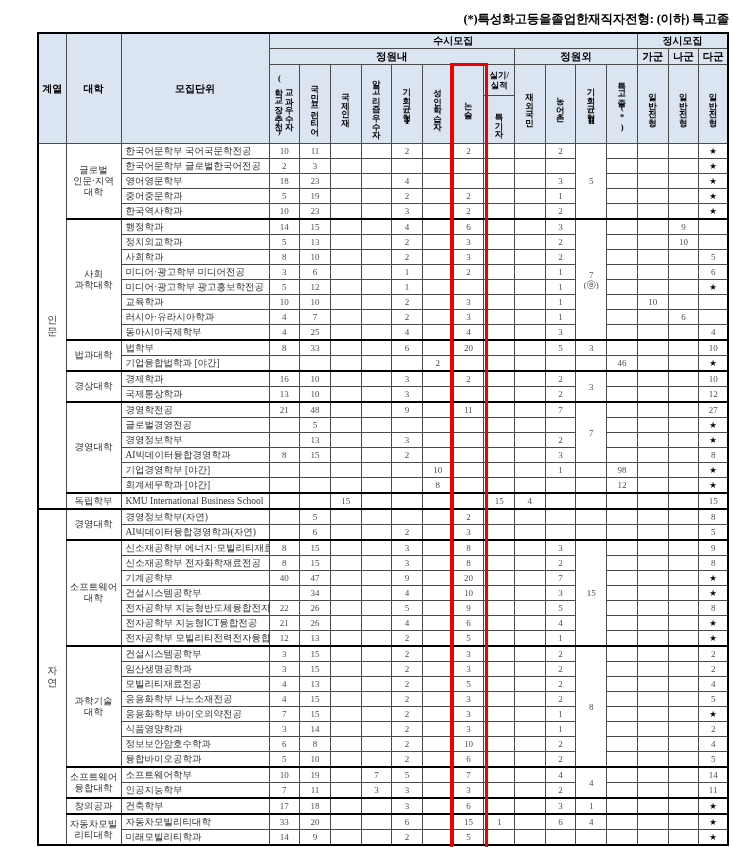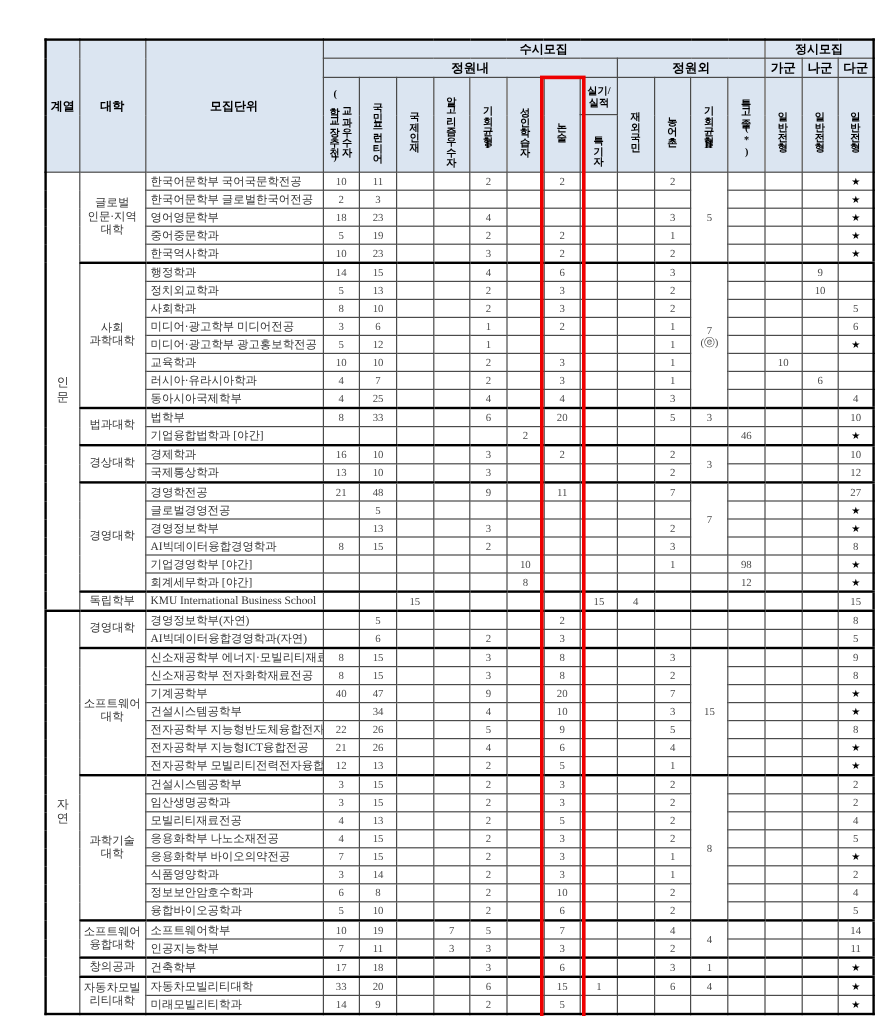--- a/index.html
+++ b/index.html
@@ -24,20 +24,21 @@
   td.gw2{white-space:pre-line;line-height:10px;}
   td.star{color:#000;font-size:8.5px;}
   tr.grp td{border-top:2px solid #000;}
   .redbox{position:absolute;border:3px solid #ee0000;pointer-events:none;z-index:5;}
 </style>
 </head>
 <body>
 
 <div class="page">
 
+  <div class="note">(*)특성화고등을졸업한재직자전형: (이하) 특고졸</div>
 
   <table class="adm">
     <colgroup>
       <col style="width:28px">
         <col style="width:55px">
         <col style="width:148px">
       <col style="width:30.7px">
         <col style="width:30.7px">
         <col style="width:30.7px">
       <col style="width:30.7px">

